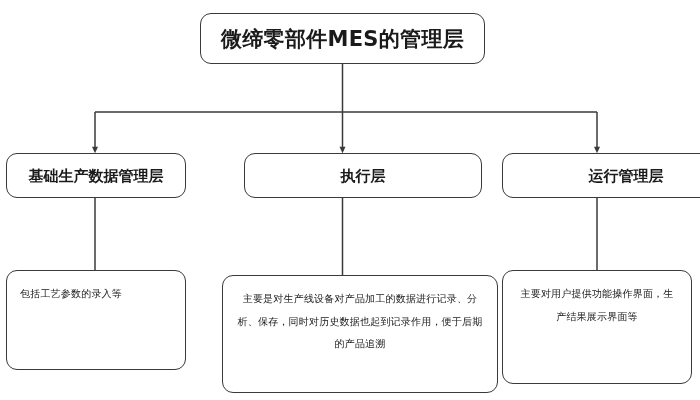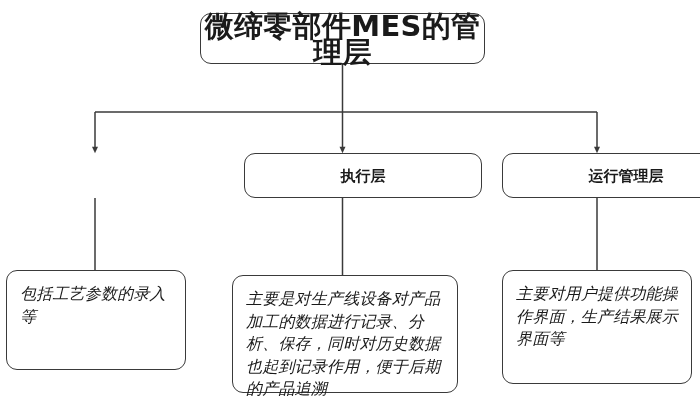--- a/index.html
+++ b/index.html
@@ -37,21 +37,21 @@
     justify-content: center;
     z-index: 2;
   }
   .node-title {
     left: 200px;
     top: 13px;
     width: 285px;
     height: 51px;
   }
   .node-title .node-text {
-    font-size: 29px;
+    font-size: 21px;
     font-weight: bold;
     letter-spacing: 0.3px;
     text-align: center;
     line-height: 26px;
   }
   .node-layer {
     height: 45px;
   }
   .node-layer .node-text {
     font-size: 15px;
@@ -75,38 +75,37 @@
     top: 153px;
     width: 224px;
     padding-left: 24px;
   }
   .node-desc {
     align-items: flex-start;
     justify-content: flex-start;
     padding: 12px 13px 10px 13px;
   }
   .node-desc .node-text {
-    font-size: 16px;
+    font-size: 10px;
     font-weight: normal;
     line-height: 22.5px;
-    text-align: left;
+    text-align: center;
     letter-spacing: 0.2px;
     white-space: pre-line;
-    font-style: italic;
   }
   .node-desc-left {
     left: 6px;
     top: 270px;
     width: 180px;
     height: 100px;
   }
   .node-desc-mid {
-    left: 232px;
+    left: 222px;
     top: 275px;
-    width: 226px;
+    width: 276px;
     height: 118px;
   }
   .node-desc-right {
     left: 502px;
     top: 270px;
     width: 190px;
     height: 114px;
   }
 </style>
 </head>
@@ -131,20 +130,23 @@
 
     <path d="M95,198 L95,270" stroke="#3a3a3a" stroke-width="1.5" fill="none"></path>
     <path d="M342.5,198 L342.5,275" stroke="#3a3a3a" stroke-width="1.5" fill="none"></path>
     <path d="M597,198 L597,270" stroke="#3a3a3a" stroke-width="1.5" fill="none"></path>
   </svg>
 
   <div class="node node-title">
     <span class="node-text">微缔零部件MES的管理层</span>
   </div>
 
+  <div class="node node-layer node-layer-left">
+    <span class="node-text">基础生产数据管理层</span>
+  </div>
 
   <div class="node node-layer node-layer-mid">
     <span class="node-text">执行层</span>
   </div>
 
   <div class="node node-layer node-layer-right">
     <span class="node-text">运行管理层</span>
   </div>
 
   <div class="node node-desc node-desc-left">

